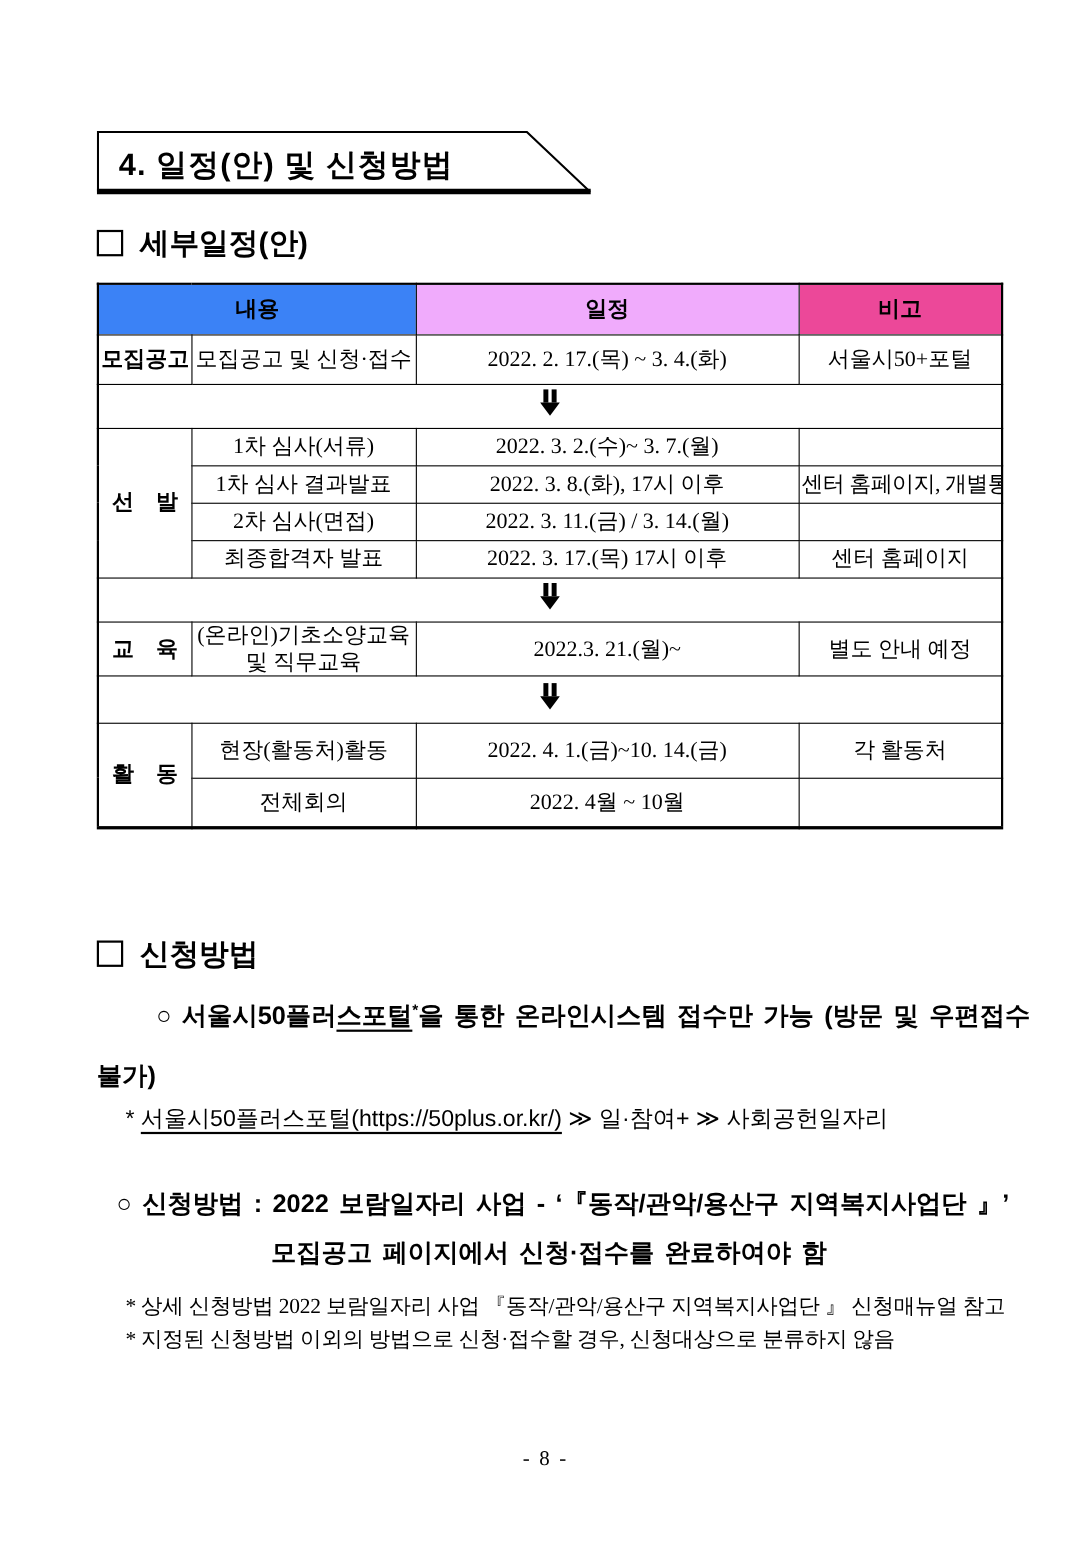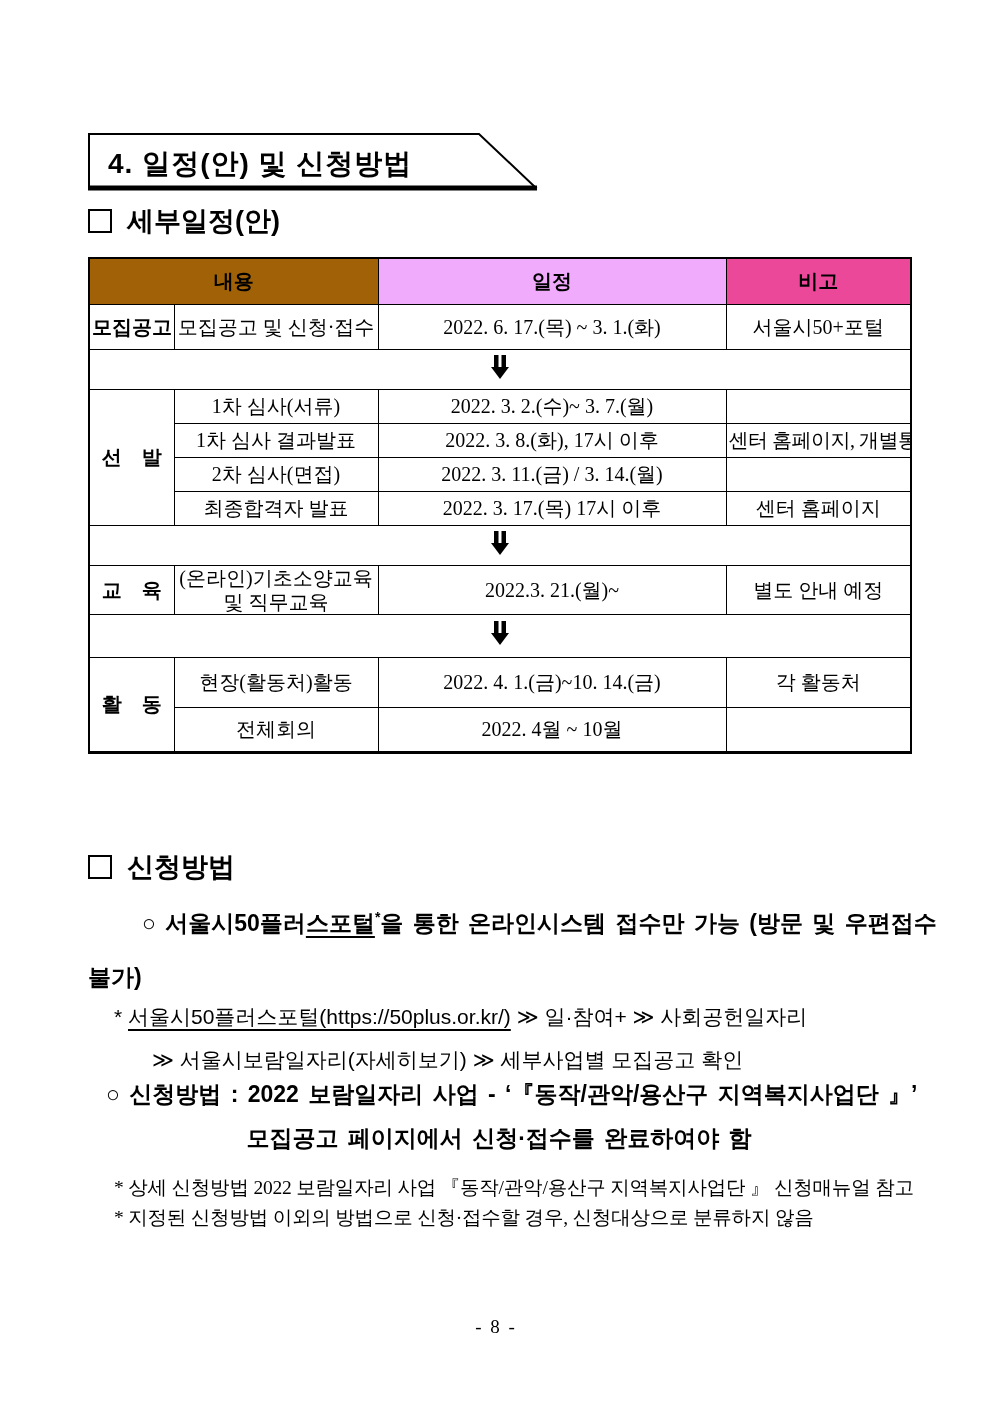--- a/index.html
+++ b/index.html
@@ -3,21 +3,21 @@
 <meta charset="utf-8">
 <style>
   html,body { margin:0; padding:0; background:#ffffff; }
   .page {
     position:relative; width:992px; height:1403px; background:#ffffff;
     font-family:"Liberation Serif","DejaVu Serif",serif; color:#000;
     overflow:hidden;
   }
 
   
-  .title-flag { position:absolute; left:88px; top:132px; width:452px; height:60px;text-align:right; }
+  .title-flag { position:absolute; left:88px; top:118px; width:452px; height:60px;text-align:right; }
   .title-flag svg { position:absolute; left:0; top:0; }
   .title-text {
     position:absolute; left:20px; top:13px;
     font-family:"Liberation Sans","DejaVu Sans",sans-serif;
     font-weight:bold; font-size:28px; letter-spacing:1px; white-space:nowrap;
   }
 
   
   .sec-heading {
     position:absolute; display:flex; align-items:center; gap:15px;
@@ -97,29 +97,29 @@
 
   <table class="sched">
     <colgroup>
       <col style="width:85px">
         <col style="width:204px">
         <col style="width:348px">
         <col style="width:185px">
     </colgroup>
     <tbody>
       <tr class="h46">
-        <td colspan="2" class="hdr thbg" style="background: #a16207;">내용</td>
+        <td colspan="2" class="hdr thbg" style="background: #3b82f6;">내용</td>
         <td class="hdr thbg" style="background: #f0abfc;">일정</td>
         <td class="hdr thbg" style="background: #ec4899;">비고</td>
       </tr>
 
       <tr class="h45">
         <td class="cat">모집공고</td>
         <td>모집공고 및 신청·접수</td>
-        <td>2022. 6. 17.(목) ~ 3. 1.(화)</td>
+        <td>2022. 2. 17.(목) ~ 3. 4.(화)</td>
         <td>서울시50+포털</td>
       </tr>
 
       <tr class="h40">
         <td colspan="4" class="arrow-cell">
           <svg class="down-arrow" width="18" height="26" viewBox="0 0 18 26">
             <rect x="3" y="1" width="4.5" height="12" fill="#000"></rect>
             <rect x="10.5" y="1" width="4.5" height="12" fill="#000"></rect>
             <polygon points="0,13 18,13 9,25" fill="#000"></polygon>
           </svg>
@@ -197,21 +197,20 @@
   </div>
 
   <div class="abs bullet-line" id="bullet1-l1">
     <span>○ 서울시50플러</span><span class="u">스포털</span><sup class="star">*</sup><span>을 통한 온라인시스템 접수만 가능 (방문 및 우편접수</span>
   </div>
   <div class="abs bullet-line" id="bullet1-l2">불가)</div>
 
   <div class="abs sub-note" id="pnote-l1">
     <span>* </span><span class="u">서울시50플러스포털(https://50plus.or.kr/)</span><span> ≫ 일·참여+ ≫ 사회공헌일자리</span>
   </div>
-  <div class="abs sub-note" id="pnote-l2">≫ 서울시보람일자리(자세히보기) ≫ 세부사업별 모집공고 확인</div>
 
   <div class="abs bullet-line" id="bullet2-l1">○ 신청방법 : 2022 보람일자리 사업 - ‘『동작/관악/용산구 지역복지사업단 』’</div>
   <div class="abs bullet-line" id="bullet2-l2">모집공고 페이지에서 신청·접수를 완료하여야 함</div>
 
   <div class="abs fine-note" id="note-a">* 상세 신청방법 2022 보람일자리 사업 『동작/관악/용산구 지역복지사업단 』 신청매뉴얼 참고</div>
   <div class="abs fine-note" id="note-b">* 지정된 신청방법 이외의 방법으로 신청·접수할 경우, 신청대상으로 분류하지 않음</div>
 
   <div class="abs" id="page-number">- 8 -</div>
 
 </div>

